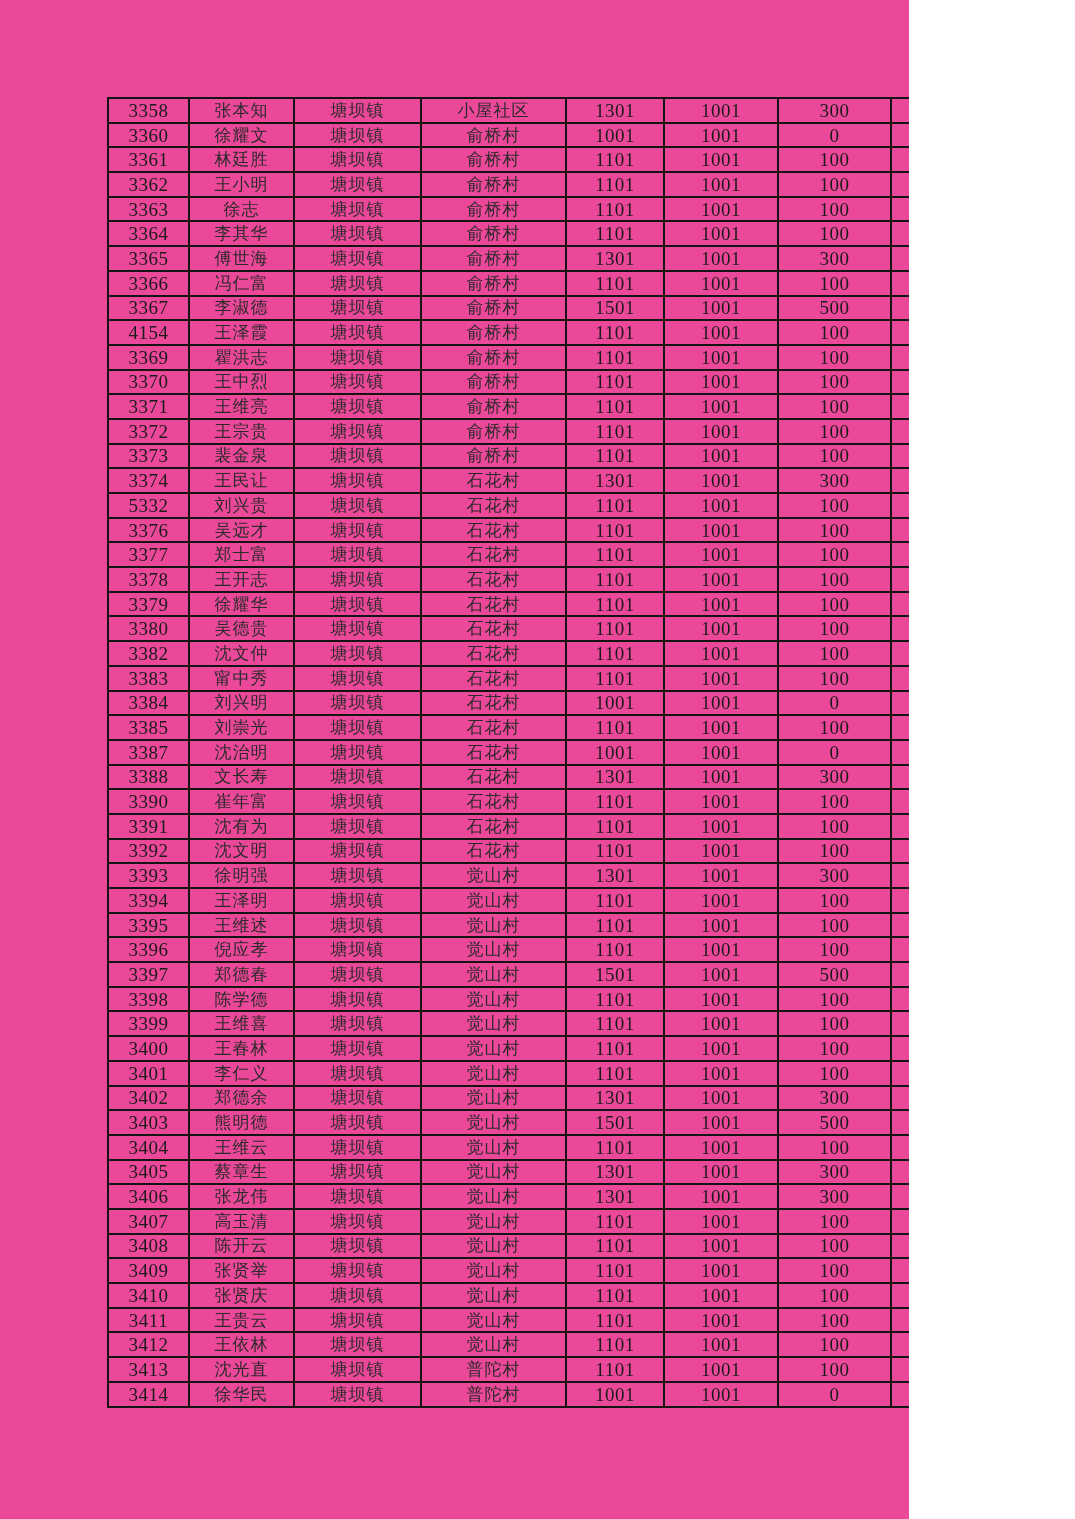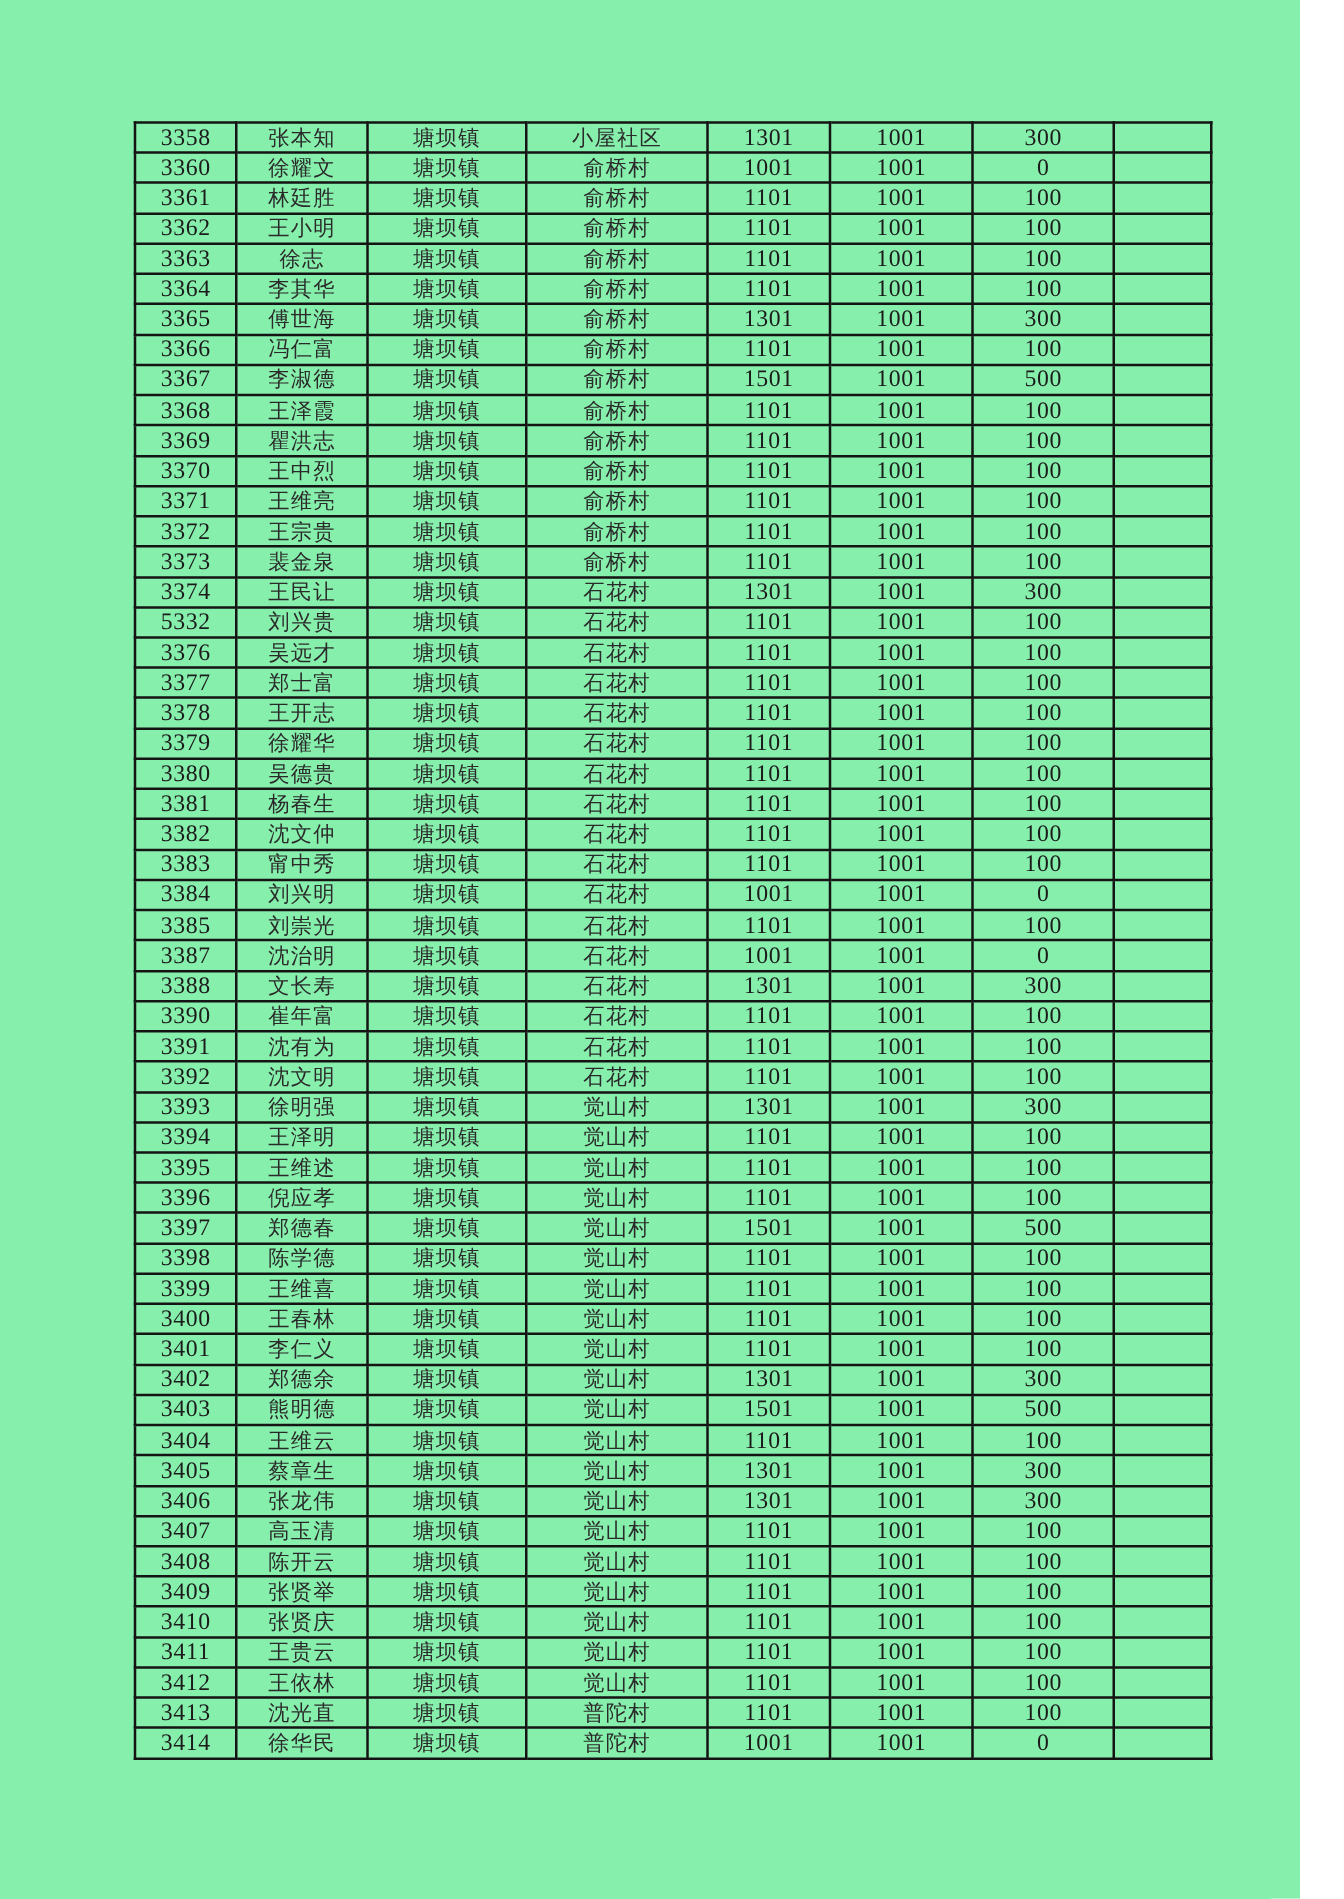--- a/index.html
+++ b/index.html
@@ -2,23 +2,23 @@
 <html><head>
 <meta charset="utf-8">
 <style>
   html, body {
     margin: 0;
     padding: 0;
     background: #ffffff;
   }
   .page {
     position: relative;
-    width: 1040px;
+    width: 909px;
     height: 1519px;
-    background: #86efac;
+    background: #ec4899;
     font-family: "Liberation Serif", "DejaVu Serif", serif;
     color: #1b1b1b;
     overflow: hidden;
   }
   table.records {
     position: absolute;
     left: 107px;
     top: 97px;
     width: 861px;
     height: 1311px;
@@ -146,21 +146,21 @@
           <td class="num">3367</td>
           <td class="cjk">李淑德</td>
           <td class="cjk">塘坝镇</td>
           <td class="cjk">俞桥村</td>
           <td class="num">1501</td>
           <td class="num">1001</td>
           <td class="num">500</td>
           <td class="cjk"></td>
         </tr>
         <tr>
-          <td class="num">3368</td>
+          <td class="num">4154</td>
           <td class="cjk">王泽霞</td>
           <td class="cjk">塘坝镇</td>
           <td class="cjk">俞桥村</td>
           <td class="num">1101</td>
           <td class="num">1001</td>
           <td class="num">100</td>
           <td class="cjk"></td>
         </tr>
         <tr>
           <td class="num">3369</td>
@@ -268,30 +268,20 @@
           <td class="cjk">塘坝镇</td>
           <td class="cjk">石花村</td>
           <td class="num">1101</td>
           <td class="num">1001</td>
           <td class="num">100</td>
           <td class="cjk"></td>
         </tr>
         <tr>
           <td class="num">3380</td>
           <td class="cjk">吴德贵</td>
-          <td class="cjk">塘坝镇</td>
-          <td class="cjk">石花村</td>
-          <td class="num">1101</td>
-          <td class="num">1001</td>
-          <td class="num">100</td>
-          <td class="cjk"></td>
-        </tr>
-        <tr>
-          <td class="num">3381</td>
-          <td class="cjk">杨春生</td>
           <td class="cjk">塘坝镇</td>
           <td class="cjk">石花村</td>
           <td class="num">1101</td>
           <td class="num">1001</td>
           <td class="num">100</td>
           <td class="cjk"></td>
         </tr>
         <tr>
           <td class="num">3382</td>
           <td class="cjk">沈文仲</td>

